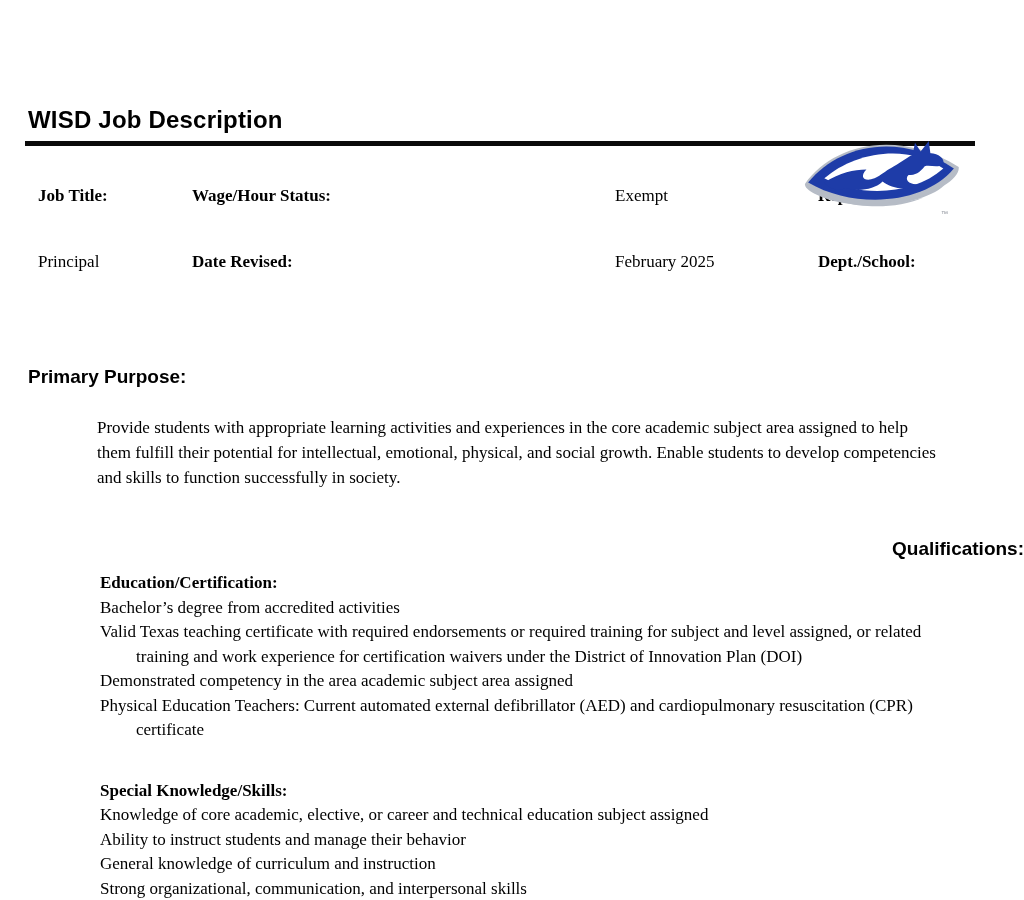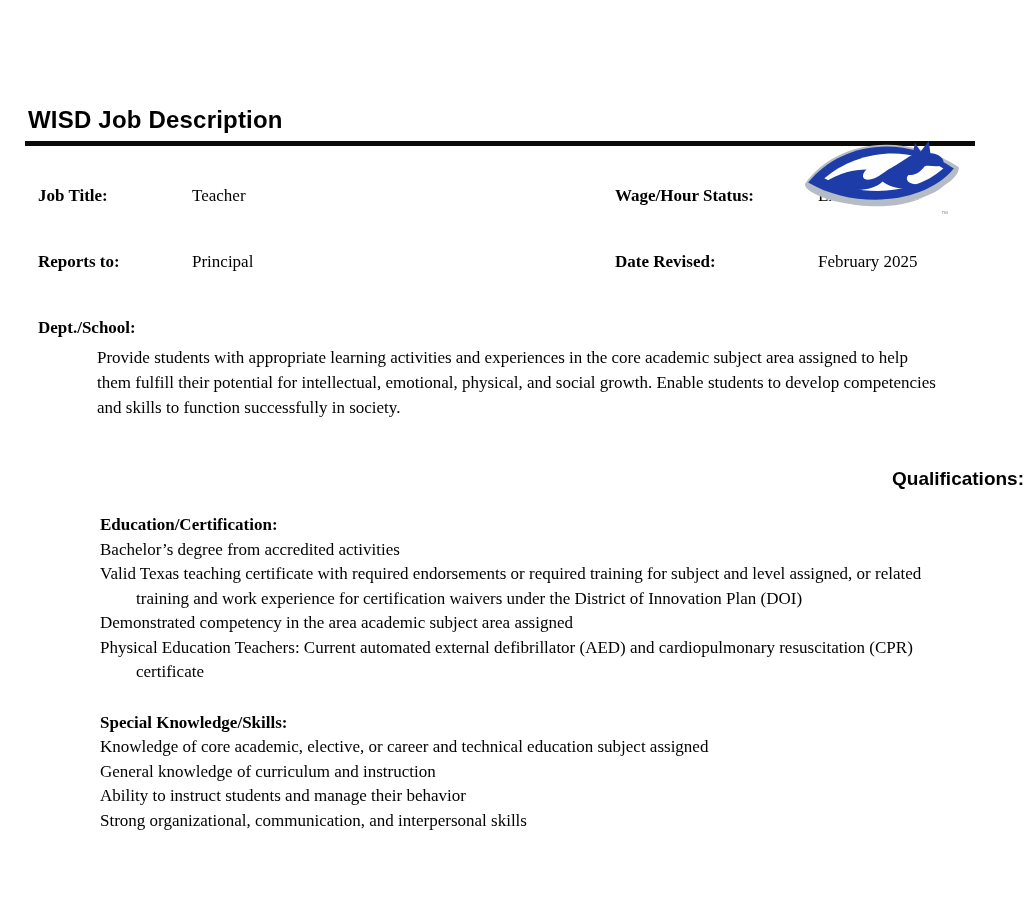--- a/index.html
+++ b/index.html
@@ -62,34 +62,34 @@
     font-family: "Liberation Sans", sans-serif;
     font-weight: bold;
     font-size: 19px;
     line-height: 22px;
     margin-left: 28px;
   }
   .heading-primary { margin-top: 49px; }
   .heading-qualifications { margin-top: 48px; text-align: right; }
 
   .purpose-text {
-    margin: 6px 0 0 97px;
+    margin: 27px 0 0 97px;
     width: 845px;
     font-size: 17px;
     line-height: 25px;
   }
 
   .subsection {
     margin-left: 100px;
     width: 872px;
     font-size: 17px;
     line-height: 24.5px;
   }
-  .subsection-education { margin-top: 23px; }
-  .subsection-skills { margin-top: 26px; }
+  .subsection-education { margin-top: 11px; }
+  .subsection-skills { margin-top: 36px; }
   .subheading { font-weight: bold; }
   .qual-item {
     padding-left: 36px;
     text-indent: -36px;
   }
 </style>
 </head>
 <body>
 
 <div class="page">
@@ -109,47 +109,47 @@
 
       <path d="M16 66 C50 88 110 92 152 80 C110 98 44 93 16 66 Z" fill="#b6bcc6"></path>
     </svg>
     <span class="tm-mark">™</span>
   </div>
 
   <div class="header-rule"></div>
 
   <div class="info-grid">
     <div class="info-label">Job Title:</div>
-    <div class="info-value">Teacher</div>
     <div class="info-label">Wage/Hour Status:</div>
     <div class="info-value">Exempt</div>
 
     <div class="info-label">Reports to:</div>
     <div class="info-value">Principal</div>
     <div class="info-label">Date Revised:</div>
     <div class="info-value">February 2025</div>
 
     <div class="info-label">Dept./School:</div>
     <div></div>
     <div></div>
   </div>
 
+  <h2 class="section-heading heading-primary">Primary Purpose:</h2>
   <p class="purpose-text">Provide students with appropriate learning activities and experiences in the core academic subject area assigned to help them fulfill their potential for intellectual, emotional, physical, and social growth. Enable students to develop competencies and skills to function successfully in society.</p>
 
   <h2 class="section-heading heading-qualifications">Qualifications:</h2>
 
   <div class="subsection subsection-education">
     <div class="subheading">Education/Certification:</div>
     <div class="qual-item">Bachelor’s degree from accredited activities</div>
     <div class="qual-item">Valid Texas teaching certificate with required endorsements or required training for subject and level assigned, or related training and work experience for certification waivers under the District of Innovation Plan (DOI)</div>
     <div class="qual-item">Demonstrated competency in the area academic subject area assigned</div>
     <div class="qual-item">Physical Education Teachers: Current automated external defibrillator (AED) and cardiopulmonary resuscitation (CPR) certificate</div>
   </div>
 
   <div class="subsection subsection-skills">
     <div class="subheading">Special Knowledge/Skills:</div>
     <div class="qual-item">Knowledge of core academic, elective, or career and technical education subject assigned</div>
+    <div class="qual-item">Ability to instruct students and manage their behavior</div>
     <div class="qual-item">General knowledge of curriculum and instruction</div>
-    <div class="qual-item">Ability to instruct students and manage their behavior</div>
     <div class="qual-item">Strong organizational, communication, and interpersonal skills</div>
   </div>
 
 </div>
 
 </body></html>

